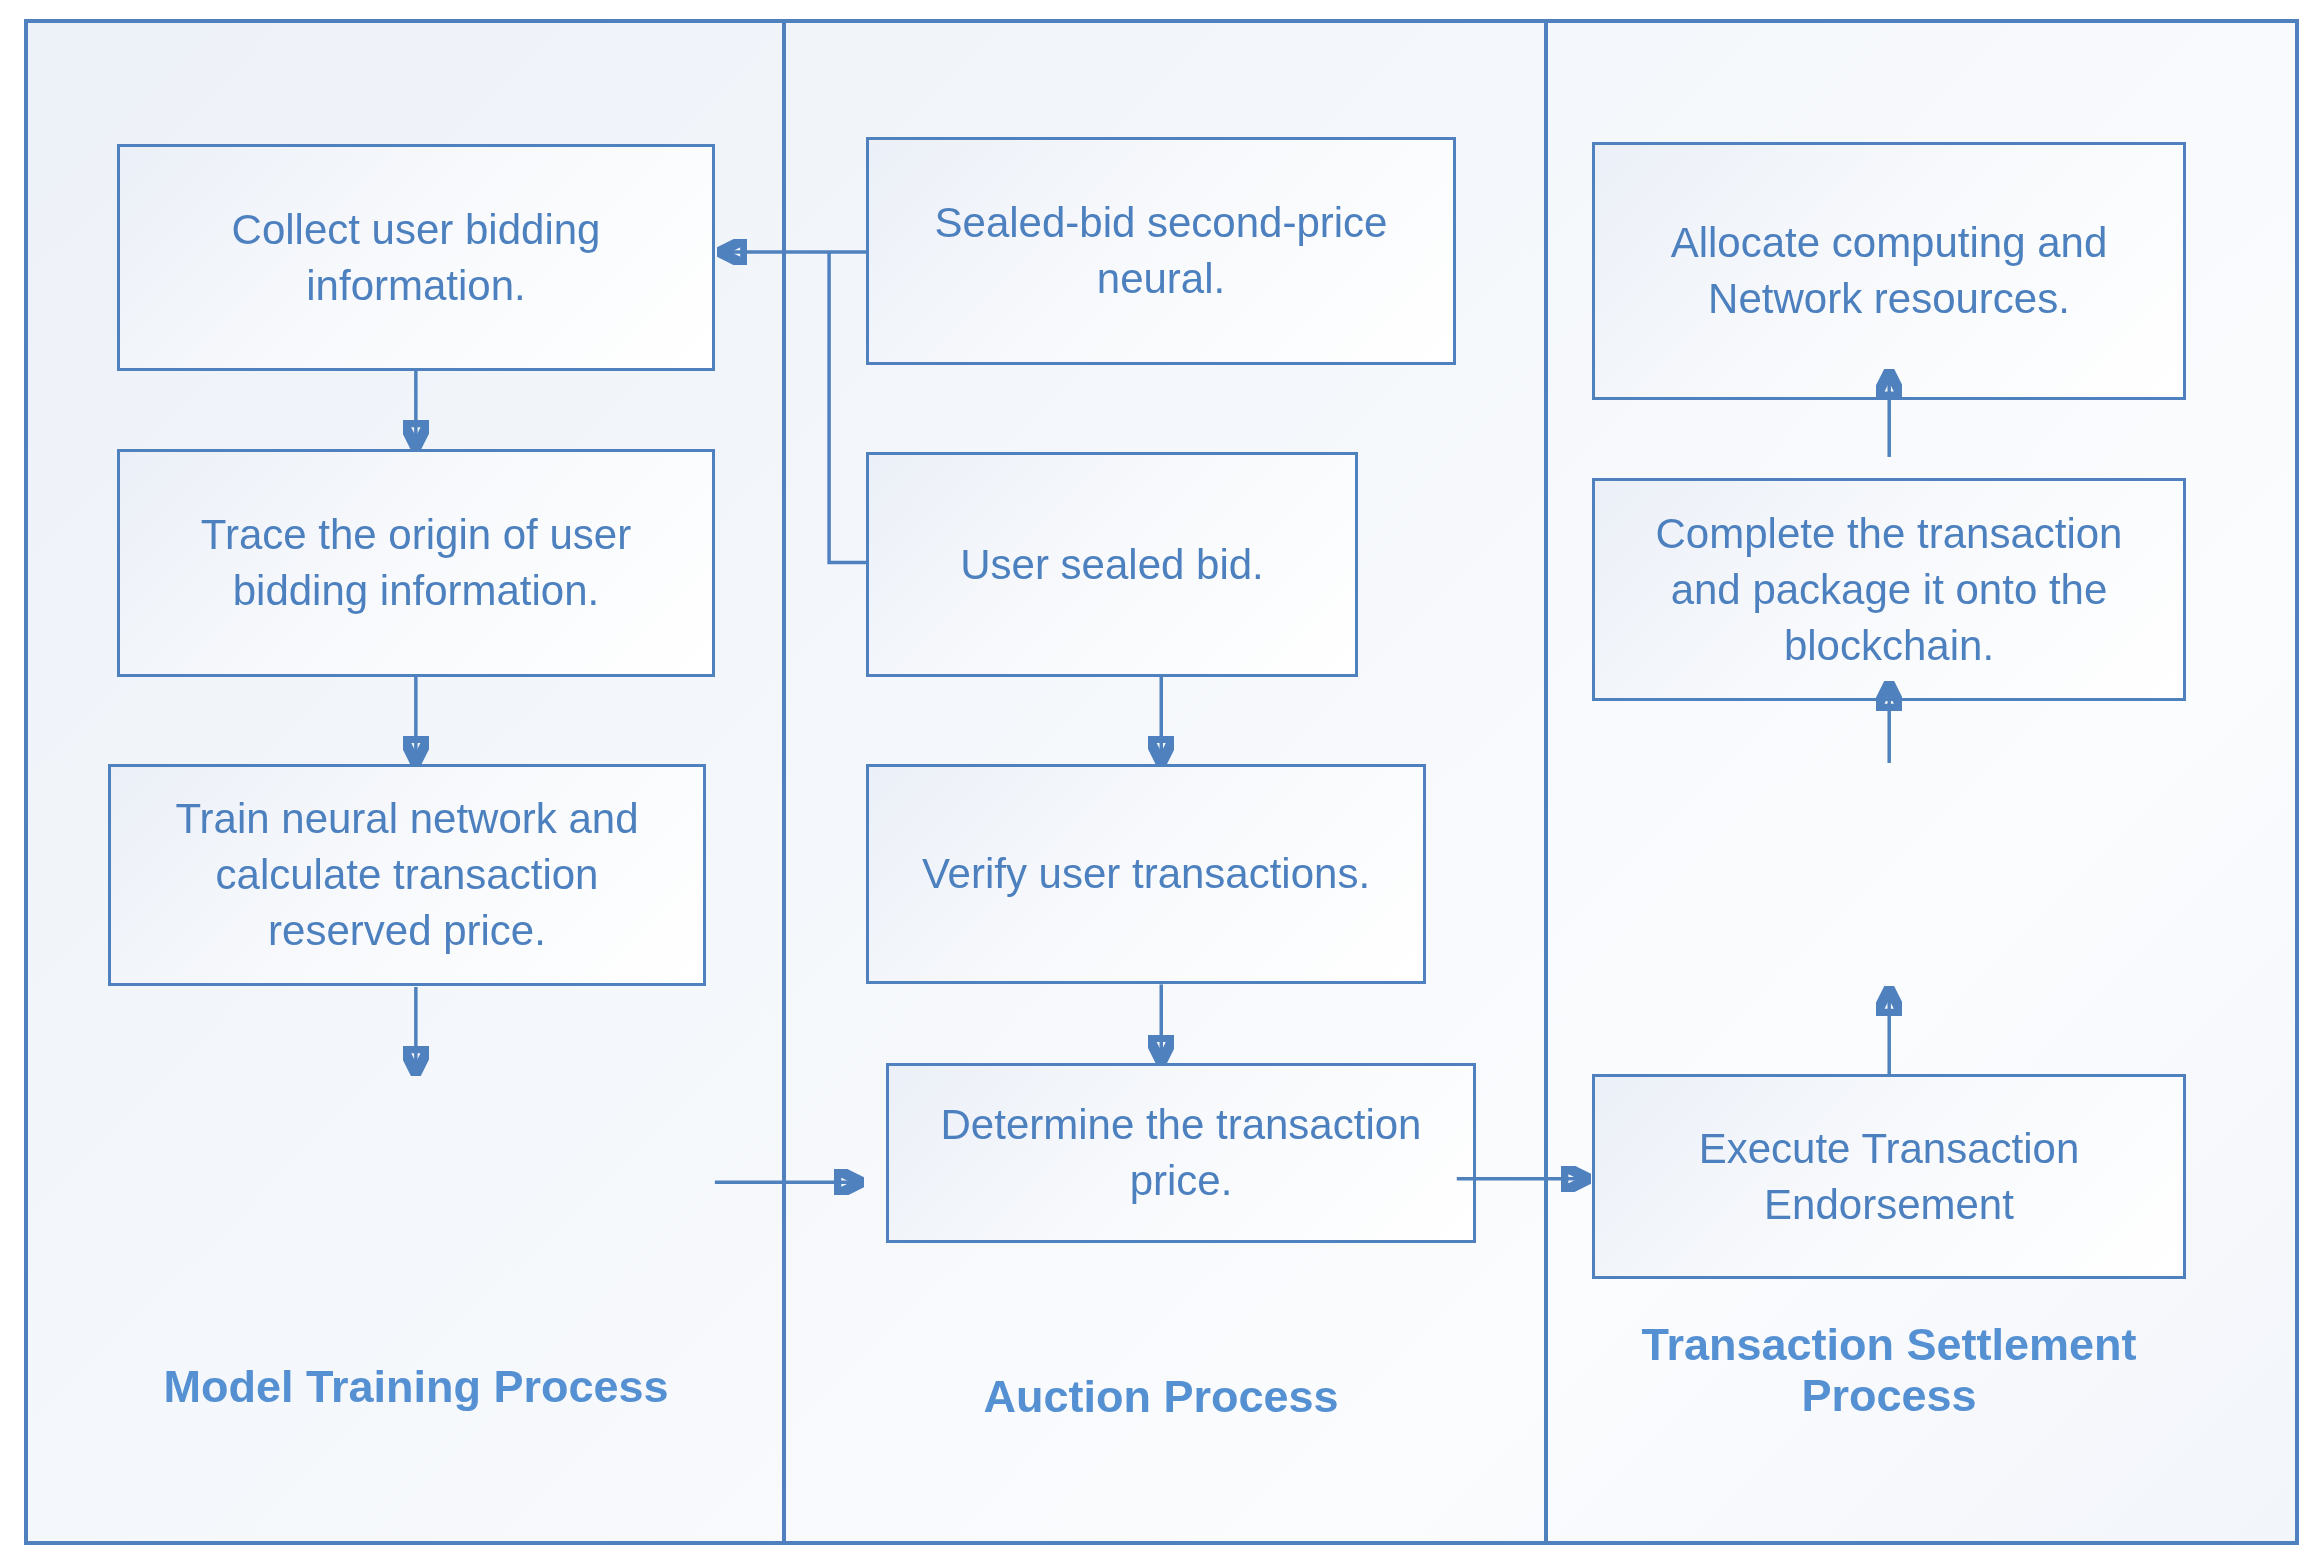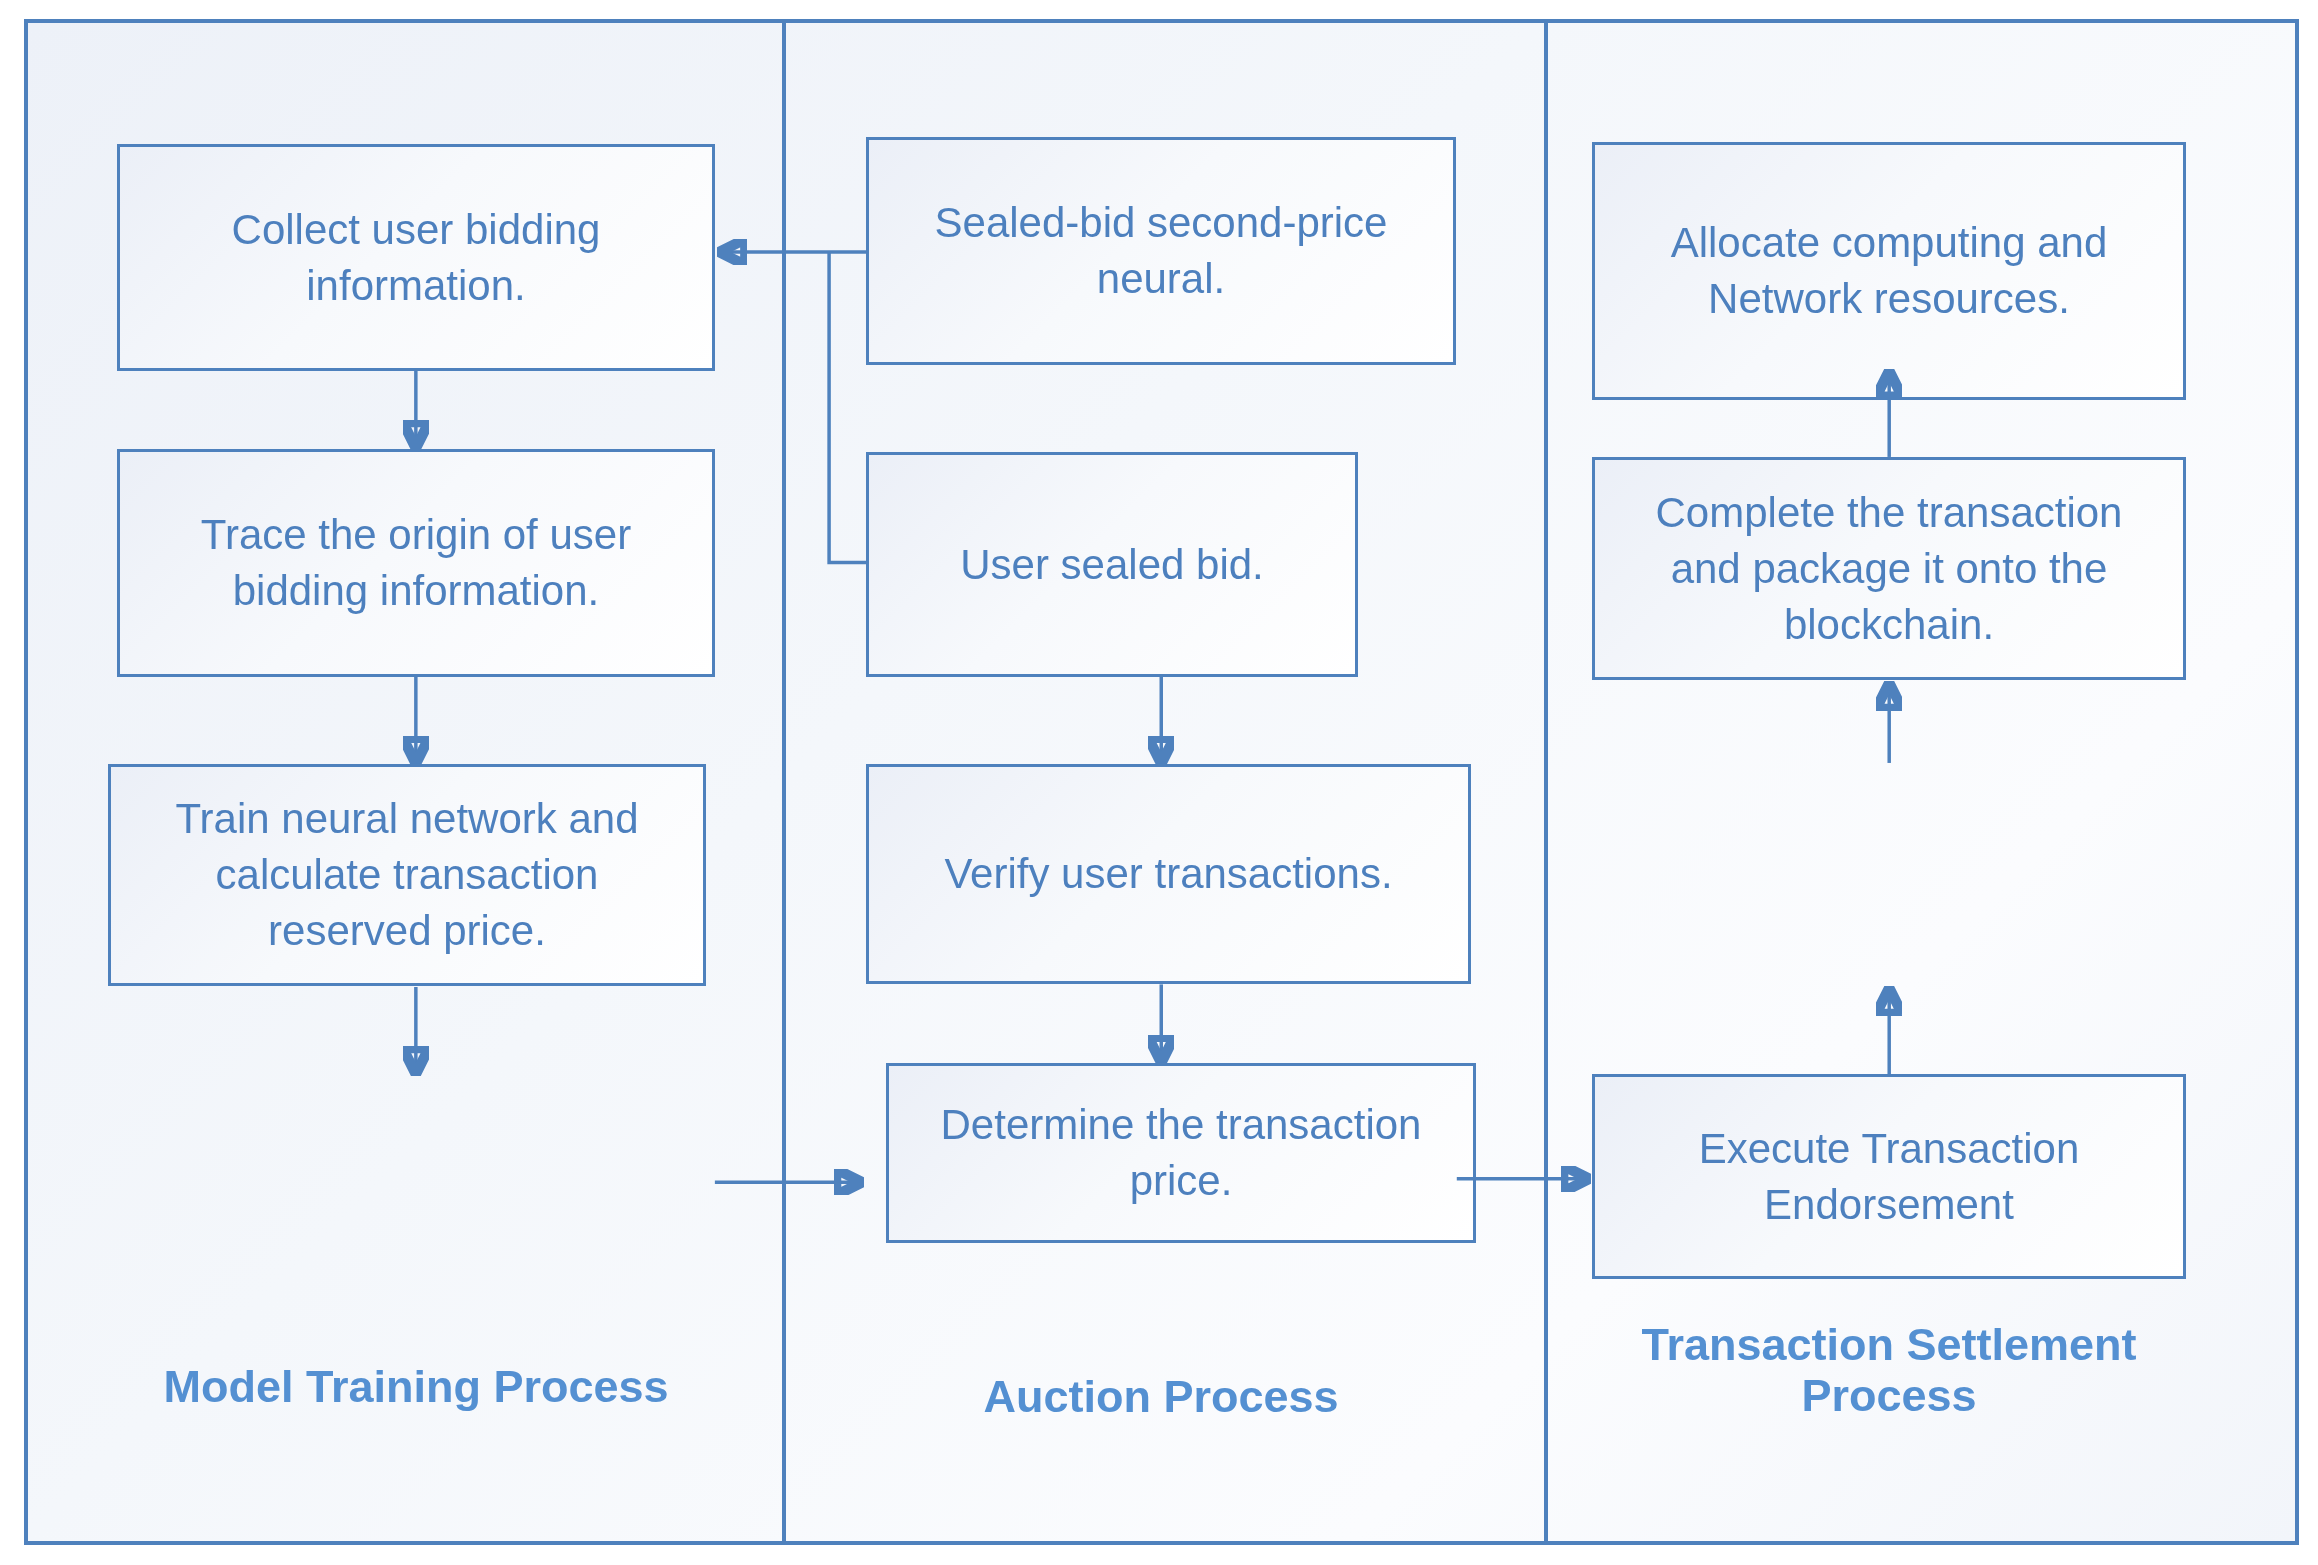--- a/index.html
+++ b/index.html
@@ -86,34 +86,34 @@
   </div>
   <div class="col-label" style="left:117px; top:1361px; width:598px;">Model Training Process</div>
 
   <div class="box" style="left:866px; top:137px;  width:590px; height:228px;">
     <span>Sealed-bid second-price
 neural.</span>
   </div>
   <div class="box" style="left:866px; top:452px;  width:492px; height:225px;">
     <span>User sealed bid.</span>
   </div>
-  <div class="box" style="left:866px; top:764px;  width:605px; height:220px;">
+  <div class="box" style="left:866px; top:764px;  width:560px; height:220px;">
     <span>Verify user transactions.</span>
   </div>
   <div class="box" style="left:886px; top:1063px; width:590px; height:180px;">
     <span>Determine the transaction
 price.</span>
   </div>
   <div class="col-label" style="left:866px; top:1371px; width:590px;">Auction Process</div>
 
   <div class="box" style="left:1592px; top:142px;  width:594px; height:258px;">
     <span>Allocate computing and
 Network resources.</span>
   </div>
-  <div class="box" style="left:1592px; top:457px;  width:594px; height:223px;">
+  <div class="box" style="left:1592px; top:478px;  width:594px; height:223px;">
     <span>Complete the transaction
 and package it onto the
 blockchain.</span>
   </div>
   <div class="box" style="left:1592px; top:1074px; width:594px; height:205px;">
     <span>Execute Transaction
 Endorsement</span>
   </div>
   <div class="col-label" style="left:1592px; top:1319px; width:594px;">Transaction Settlement
 Process</div>

